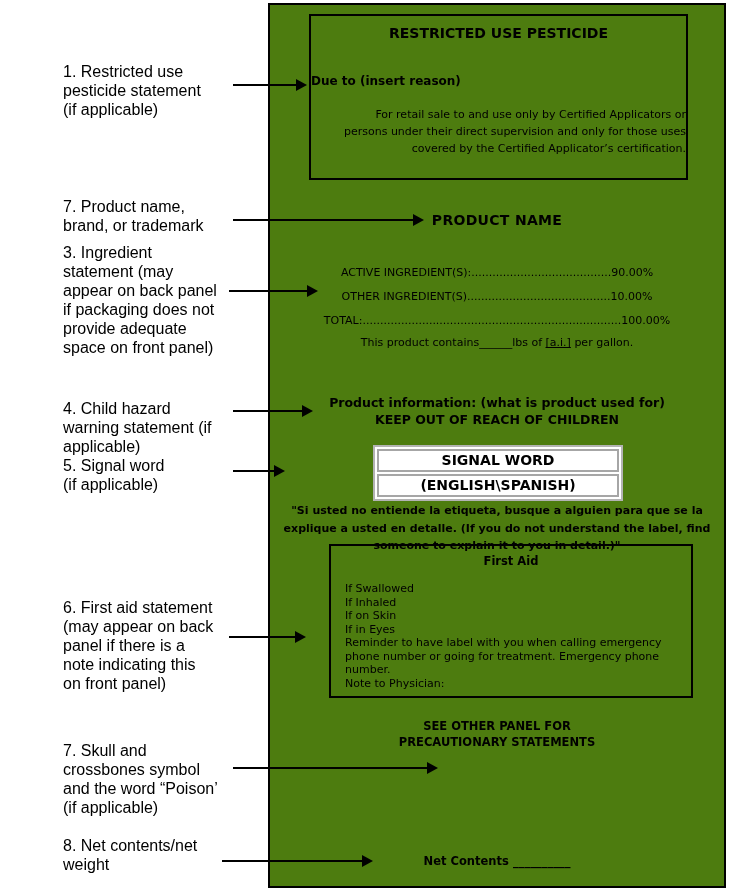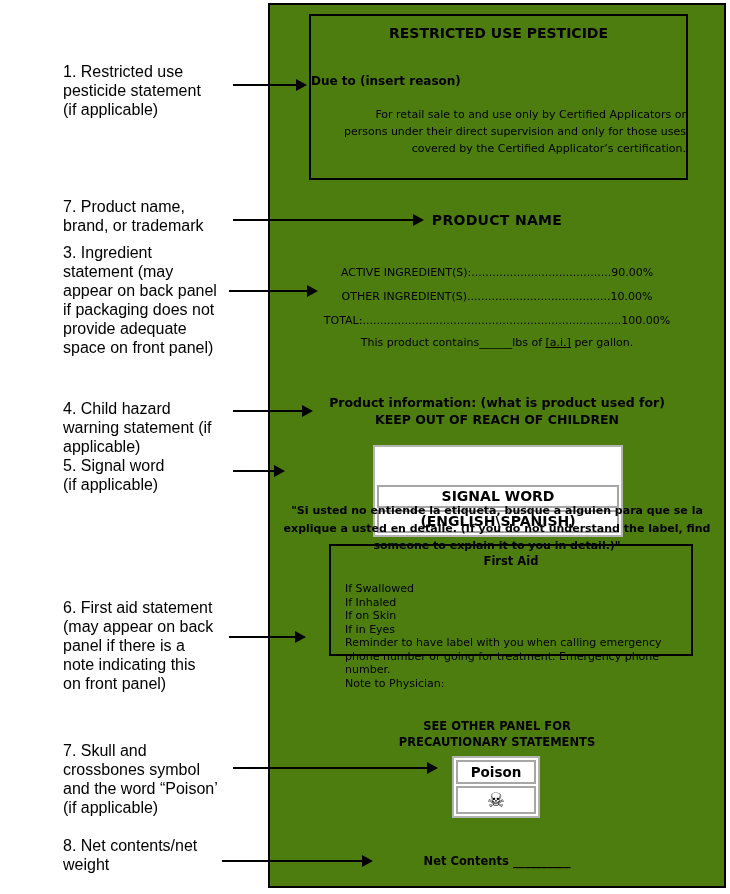--- a/index.html
+++ b/index.html
@@ -77,30 +77,29 @@
     padding: 2px;
     background: #fff;
   }
   .signal-row {
     border: 2px solid #a6a6a6;
     height: 23px;
     line-height: 19px;
     text-align: center;
     font-weight: bold;
     font-size: 14px;
-    margin-top: 36px;
   }
   .signal-row + .signal-row { margin-top: 2px; }
 
   .spanish { top: 497px; font-weight: bold; font-size: 11px; line-height: 17.5px; }
 
   .firstaid-box {
     position: absolute;
     left: 59px; top: 539px;
-    width: 364px; height: 112px;
+    width: 364px; height: 154px;
     border: 2px solid #000;
   }
   .firstaid-title { position: absolute; top: 8px; left: 0; right: 0; text-align: center; font-weight: bold; font-size: 11.5px; }
   .firstaid-lines { position: absolute; top: 36px; left: 14px; right: 8px; font-size: 11px; line-height: 13.5px; }
 
   .precautionary { top: 713px; font-weight: bold; font-size: 11.5px; line-height: 16px; }
 
   .poison-outer {
     position: absolute;
     left: 182px; top: 751px;
@@ -213,21 +212,17 @@
         <div>Reminder to have label with you when calling emergency</div>
         <div>phone number or going for treatment. Emergency phone</div>
         <div>number.</div>
         <div>Note to Physician:</div>
       </div>
     </div>
 
     <div class="abs ctr precautionary pre">SEE OTHER PANEL FOR
 PRECAUTIONARY STATEMENTS</div>
 
-    <div class="poison-outer">
-      <div class="poison-word-row">Poison</div>
-      <div class="poison-skull-row">☠</div>
-    </div>
 
     <div class="abs ctr net-contents">Net Contents __________</div>
 
   </div>
 </div>
 
 </body></html>

